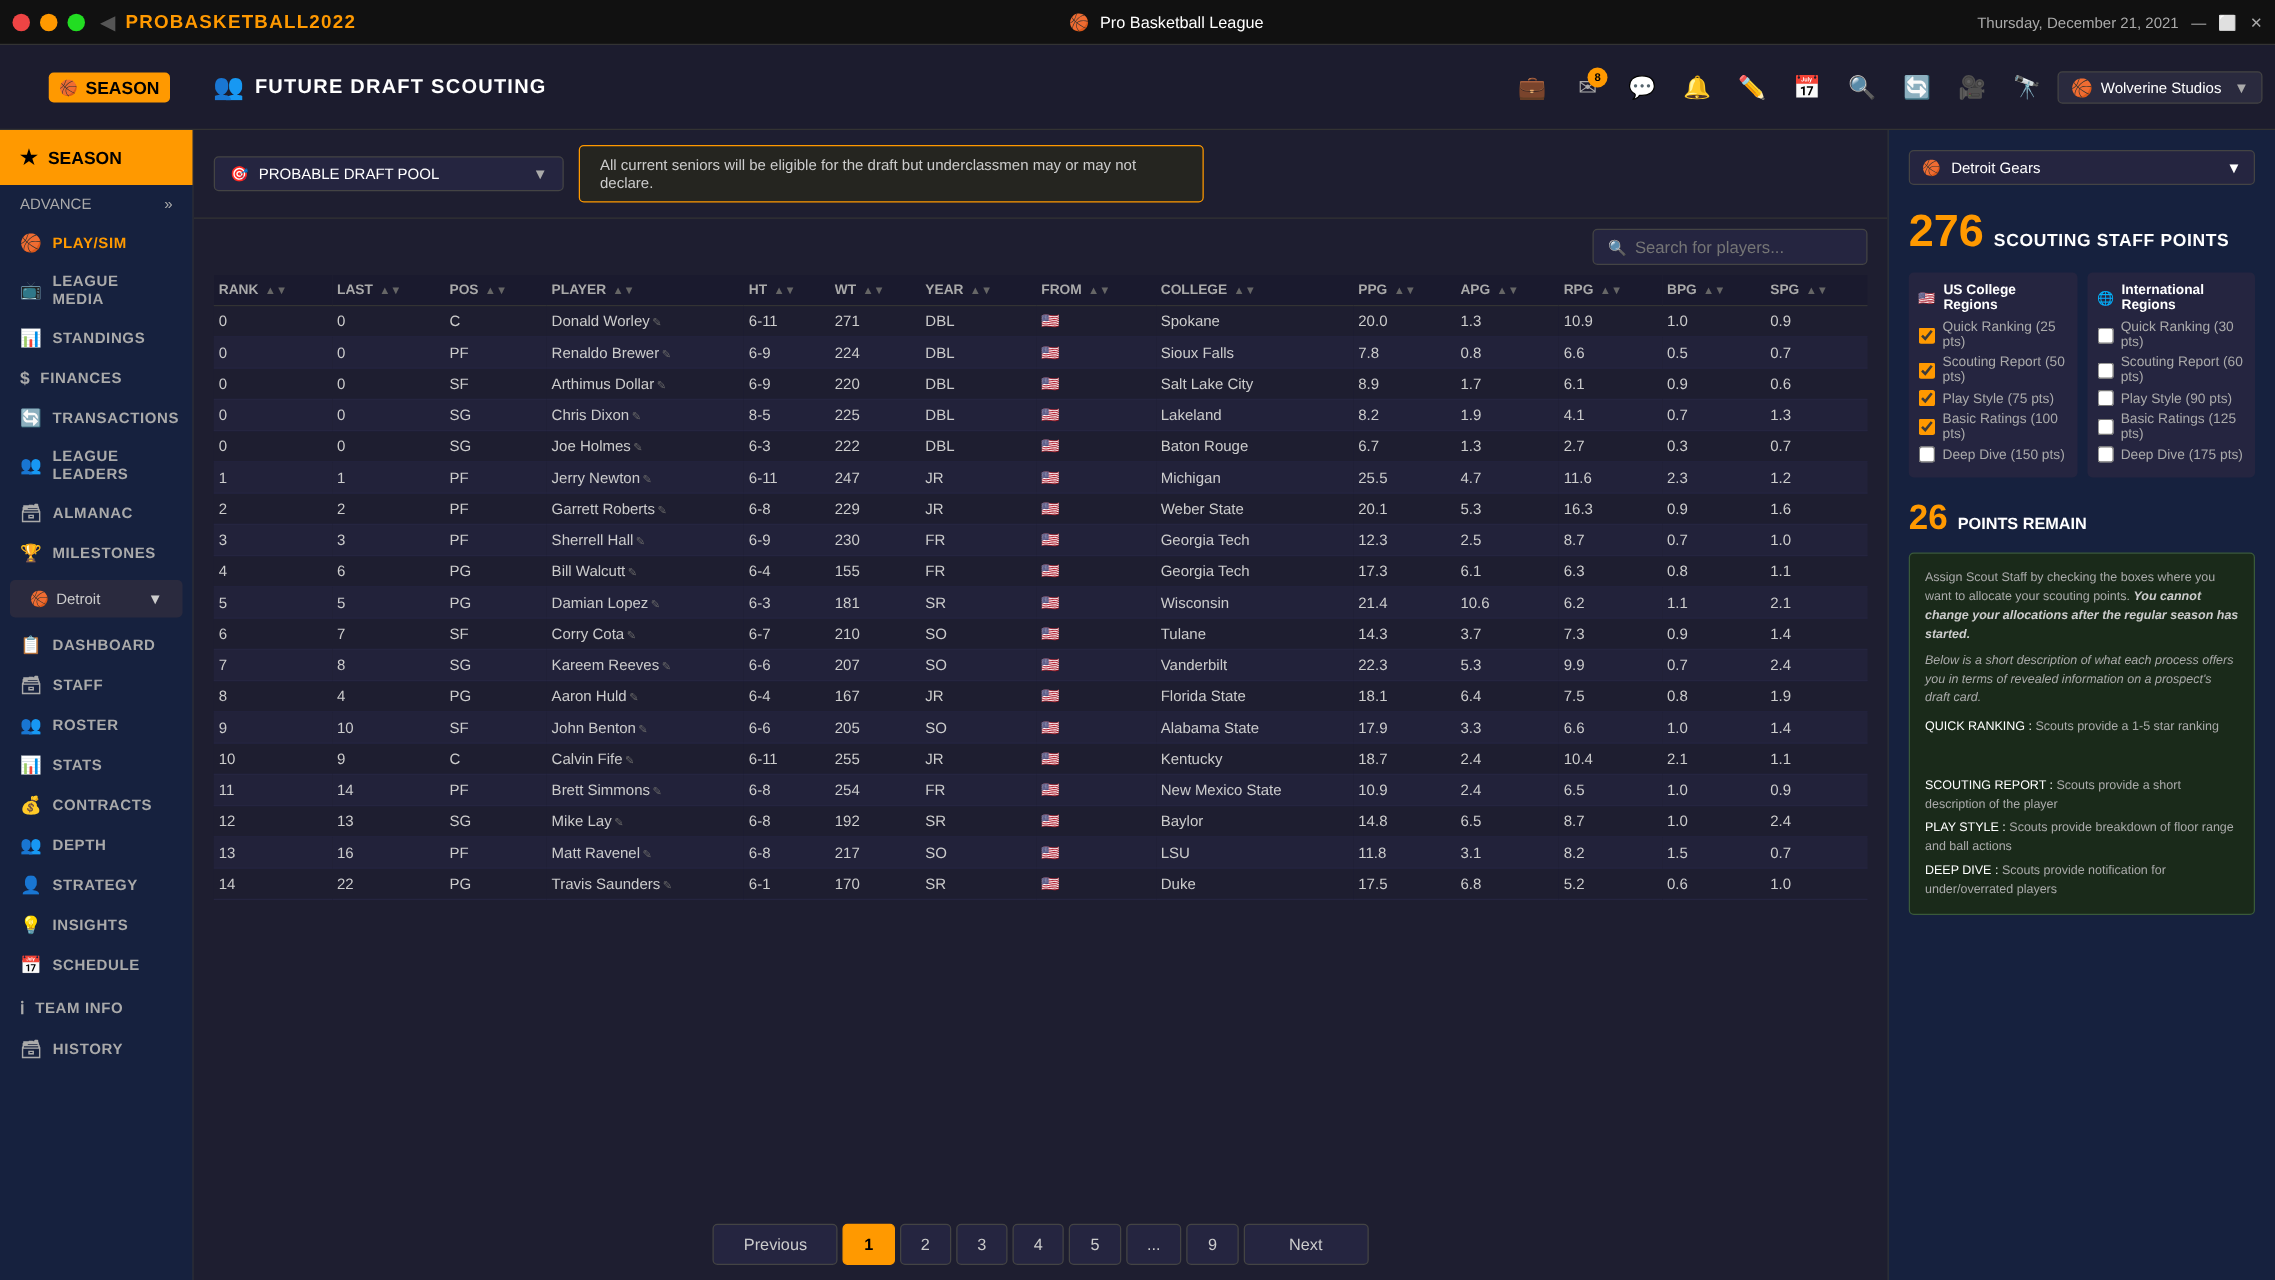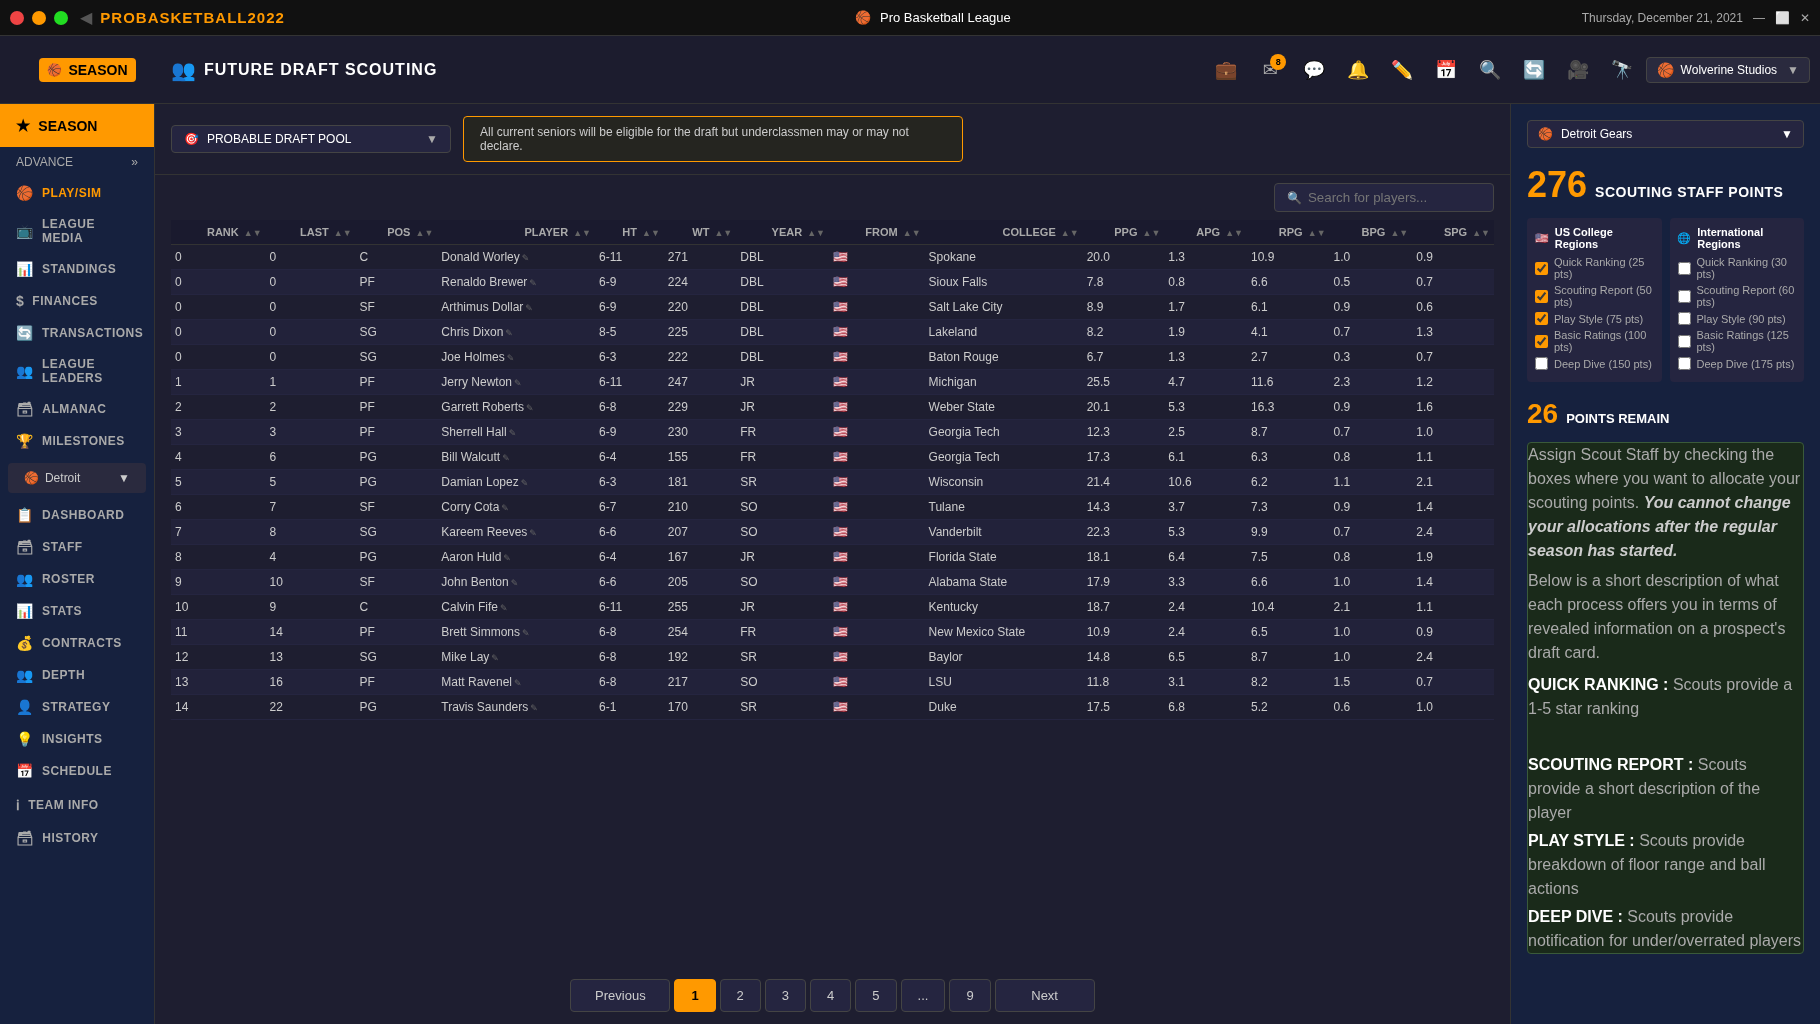--- a/index.html
+++ b/index.html
@@ -48,21 +48,21 @@
     .info-box { background: #252520; border: 1px solid #f90; border-radius: 4px; padding: 8px 16px; color: #ccc; font-size: 12px; flex: 1; max-width: 500px; }
 
     
     .search-area { padding: 8px 16px; display: flex; justify-content: flex-end; }
     .search-input { background: #252540; border: 1px solid #444; border-radius: 4px; padding: 6px 12px; color: #ccc; width: 220px; display: flex; align-items: center; gap: 6px; cursor: pointer; }
     .search-input input { background: transparent; border: none; outline: none; color: #ccc; width: 100%; }
 
     
     .table-container { flex: 1; overflow-y: auto; padding: 0 16px; }
     table { width: 100%; border-collapse: collapse; }
-    thead th { background: #1a1a2e; color: #aaa; font-size: 11px; padding: 6px 4px; text-align: right; border-bottom: 1px solid #333; cursor: pointer; white-space: nowrap; position: sticky; top: 0; z-index: 2; }
+    thead th { background: #1a1a2e; color: #aaa; font-size: 11px; padding: 6px 4px; text-align: left; border-bottom: 1px solid #333; cursor: pointer; white-space: nowrap; position: sticky; top: 0; z-index: 2; }
     thead th .sort-arrow { color: #666; margin-left: 2px; font-size: 9px; }
     tbody tr { border-bottom: 1px solid #252540; }
     tbody td { padding: 5px 4px; color: #ccc; font-size: 12px; }
 
     
     .pagination { display: flex; justify-content: center; align-items: center; padding: 12px; gap: 4px; }
     .page-btn { background: #252540; border: 1px solid #444; color: #ccc; padding: 8px 16px; border-radius: 4px; cursor: pointer; font-size: 13px; }
     .page-btn.active { background: #f90; color: #000; font-weight: bold; border-color: #f90; }
     .page-btn.nav { min-width: 100px; text-align: center; }
 
@@ -74,23 +74,23 @@
     .points-number { color: #f90; font-size: 36px; font-weight: bold; }
     .points-label { color: #fff; font-size: 14px; font-weight: bold; letter-spacing: 0.5px; }
     .regions-grid { display: grid; grid-template-columns: 1fr 1fr; gap: 8px; margin-bottom: 16px; }
     .region-card { background: #252540; border-radius: 4px; padding: 8px; }
     .region-header { display: flex; align-items: center; gap: 6px; color: #fff; font-size: 11px; font-weight: bold; margin-bottom: 6px; }
     .checkbox-item { display: flex; align-items: center; gap: 6px; color: #aaa; font-size: 11px; margin-bottom: 4px; }
     .checkbox-item input[type="checkbox"] { accent-color: #f90; }
     .points-remain { display: flex; align-items: baseline; gap: 8px; margin-bottom: 12px; }
     .remain-number { color: #f90; font-size: 28px; font-weight: bold; }
     .remain-label { color: #fff; font-size: 13px; font-weight: bold; }
-    .info-panel { background: #1a2a1a; border: 1px solid #3a5a3a; border-radius: 4px; font-size: 16px; color: #aaa; line-height: 1.5; }
+    .info-panel { background: #1a2a1a; border: 1px solid #3a5a3a; border-radius: 4px; padding: 12px; font-size: 10px; color: #aaa; line-height: 1.5; }
     .info-panel .bold-italic { font-weight: bold; font-style: italic; color: #ccc; }
-    .scout-label { color: #fff; font-weight: bold; }
+    .scout-label { color: #fff; font-weight: normal; }
   </style>
 </head>
 <body>
 
 <div class="topbar">
   <div class="topbar-left">
     <div class="win-btn close"></div>
     <div class="win-btn min"></div>
     <div class="win-btn max"></div>
     <span style="color:#555; font-size:16px; margin-left:4px;">◀</span>
@@ -670,21 +670,21 @@
     <div class="points-remain">
       <span class="remain-number">26</span>
       <span class="remain-label">POINTS REMAIN</span>
     </div>
 
     <div class="info-panel">
       <p style="margin-bottom:6px;">
         <span>Assign Scout Staff by checking the boxes where you want to allocate your scouting points.</span>
         <span class="bold-italic">You cannot change your allocations after the regular season has started.</span>
       </p>
-      <p style="margin-bottom:8px;">
+      <p style="margin-bottom:8px;font-style:italic;">
         <span>Below is a short description of what each process offers you in terms of revealed information on a prospect's draft card.</span>
       </p>
       <p style="margin-bottom:4px;">
         <span class="scout-label">QUICK RANKING : </span>
         <span>Scouts provide a 1-5 star ranking</span>
       </p>
       <p style="margin-bottom:4px;margin-top:32px;">
         <span class="scout-label">SCOUTING REPORT : </span>
         <span>Scouts provide a short description of the player</span>
       </p>

